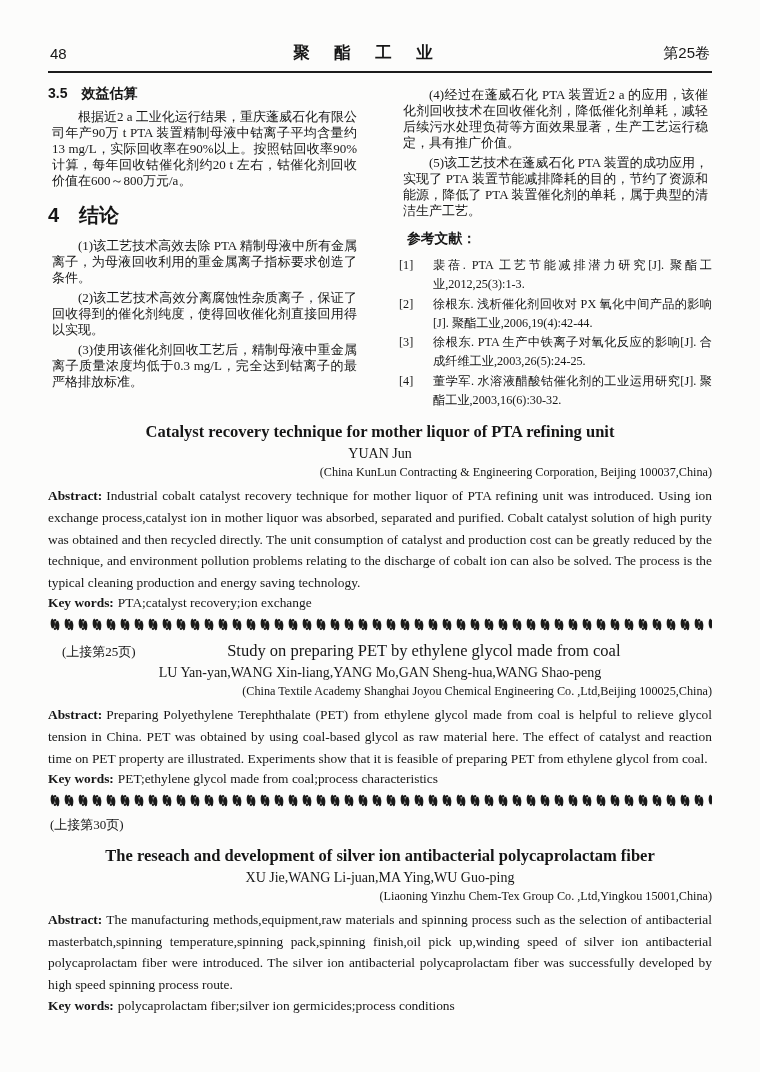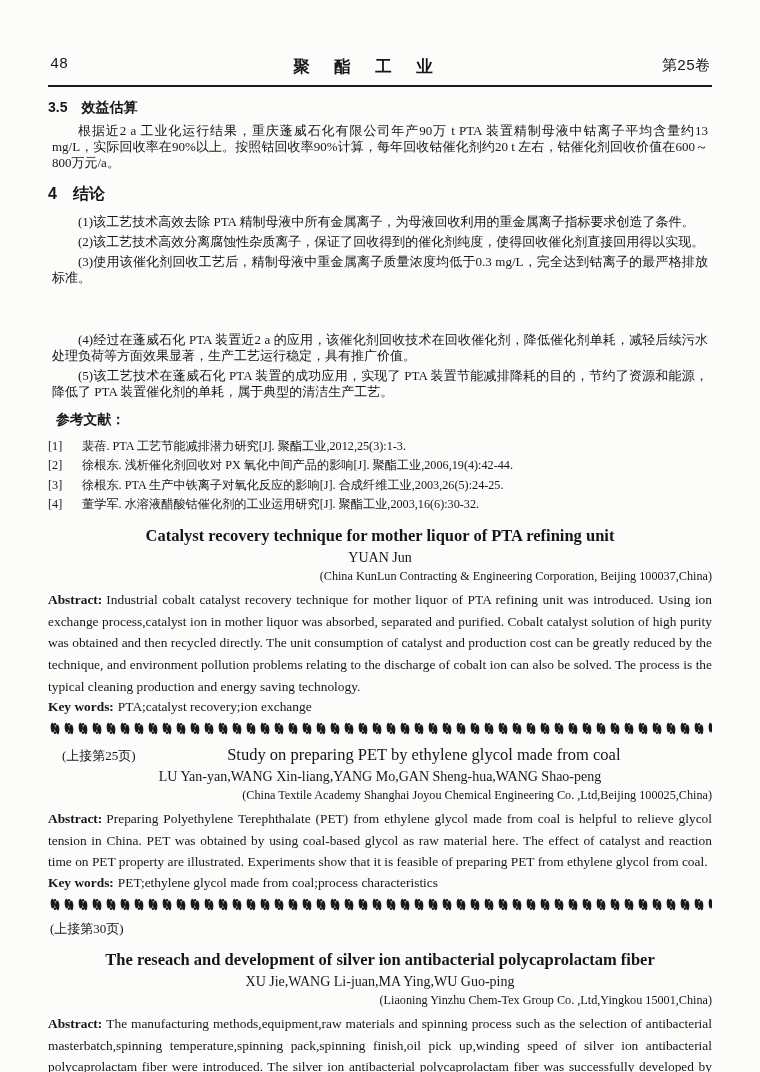--- a/index.html
+++ b/index.html
@@ -1,27 +1,27 @@
 <!DOCTYPE html>
 <html><head>
 <meta charset="utf-8">
 <style>
   html,body{margin:0;padding:0;background:#fbfbf9;width:760px;height:1072px;overflow:hidden;}
   .page{box-sizing:border-box;width:760px;height:1072px;padding:42px 48px 0 48px;background:#fcfcfb;color:#161616;}
   
-  .hdr{display:flex;justify-content:space-between;align-items:flex-start;
-       font-family:Liberation Mono, monospace;font-size:15px;padding:0 2px 7px 2px;
-       border-bottom:2.5px solid #1c1c1c;margin-top:14px;}
+  .hdr{display:flex;justify-content:space-between;align-items:center;
+       font-family:Liberation Sans, sans-serif;font-size:15px;padding:0 2px 7px 2px;
+       border-bottom:2.5px solid #1c1c1c;}
   .hdr .jtitle{font-size:16.5px;letter-spacing:4px;font-weight:bold;}
   
-  .columns{display:flex;gap:38px;margin-top:10px;font-family:"Liberation Serif",serif;flex-direction:column;}
+  .columns{display:flex;gap:38px;margin-top:10px;font-family:"Liberation Serif",serif;}
   .col{flex:1 1 0;min-width:0;}
   .cn{font-size:13px;line-height:16px;text-align:justify;text-indent:2em;margin:4px;}
   h3.sub{font-family:"Liberation Sans",sans-serif;font-size:14px;font-weight:bold;margin:2px 0 6px 0;}
-  h2.sec{font-family:"Liberation Sans",sans-serif;font-size:16px;font-weight:bold;margin:13px 0 9px 0;}
+  h2.sec{font-family:"Liberation Sans",sans-serif;font-size:20px;font-weight:bold;margin:13px 0 9px 0;}
   h3.refh{font-family:"Liberation Sans",sans-serif;font-size:13.8px;font-weight:bold;margin:11px 0 8px 8px;}
   .ref{display:flex;font-size:12.2px;line-height:19.3px;margin:0;}
   .ref .rl{flex:0 0 34px;}
   .ref .rt{flex:1 1 auto;text-align:justify;}
   
   .art{font-family:"Liberation Serif",serif;}
   .atitle{text-align:center;font-weight:bold;font-size:16.5px;margin:12px 0 4px 0;}
   .authors{text-align:center;font-size:14px;margin:3px 0;}
   .affil{text-align:right;font-size:12.2px;margin:3px 0 5px 0;}
   .abs{font-size:13.4px;line-height:21.6px;text-align:justify;margin:2px 0 0 0;}

